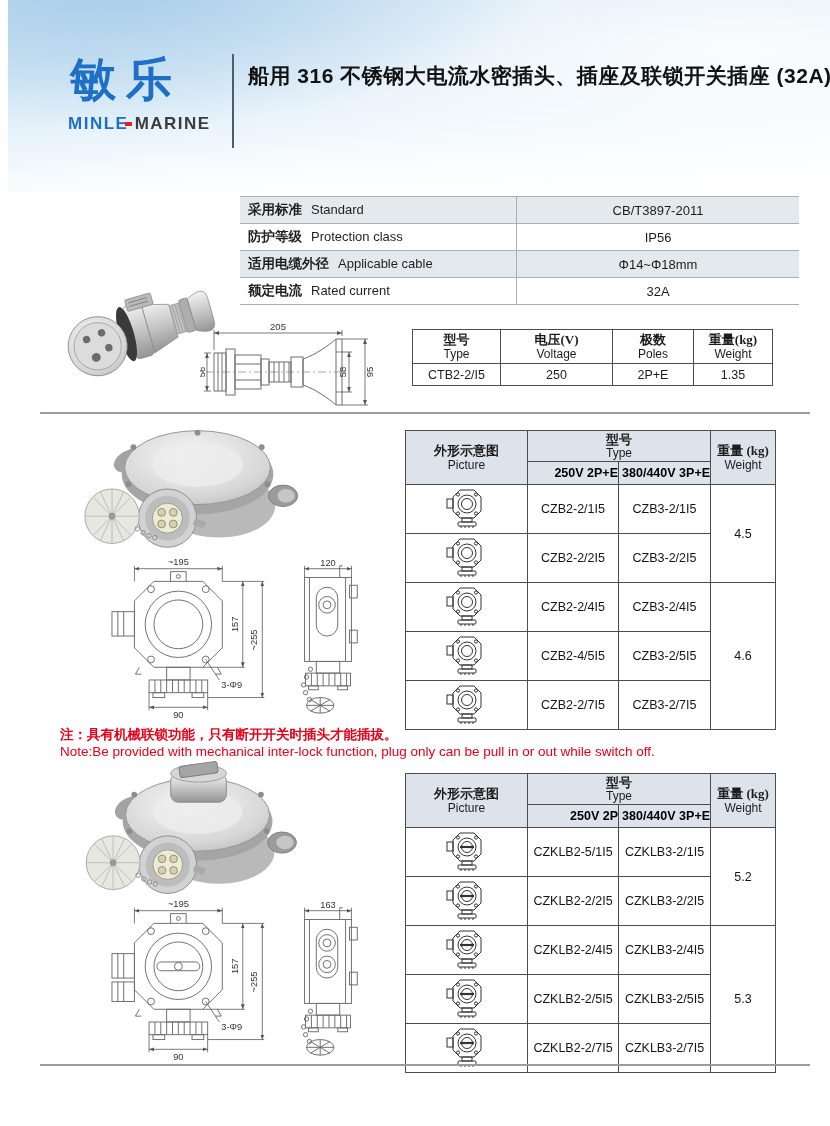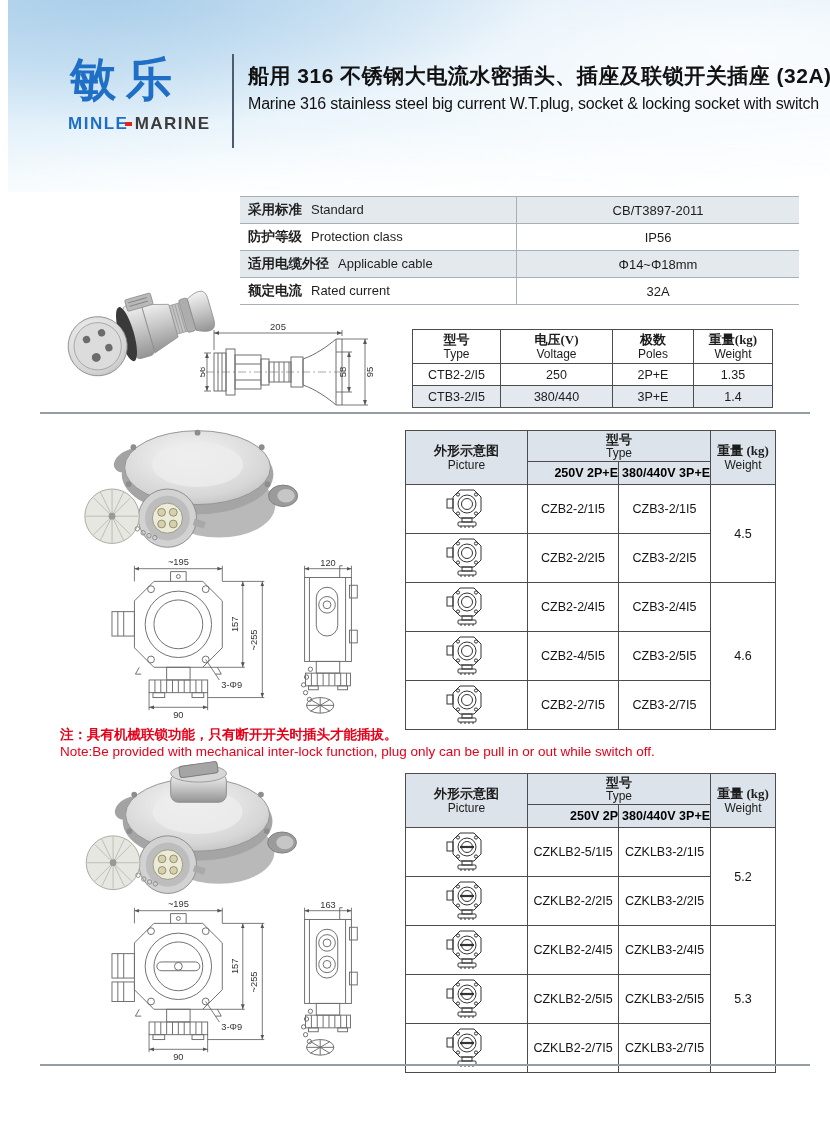--- a/index.html
+++ b/index.html
@@ -213,21 +213,20 @@
 </svg>
 
 <div class="page">
 
   <div class="abs header-band">
     <div class="abs logo-cn">敏乐</div>
     <div class="abs logo-en"><span class="b">MINLE</span> <span class="d">MARINE</span></div>
     <div class="abs logo-red"></div>
     <div class="abs hdr-divider"></div>
     <div class="abs title-cn">船用 316 不锈钢大电流水密插头、插座及联锁开关插座 (32A)</div>
-    <div class="abs title-en">Marine 316 stainless steel big current W.T.plug, socket &amp; locking socket with switch</div>
   </div>
 
   <div class="abs spec-wrap">
     <table class="spec">
       <tbody>
           <tr class="alt">
         <td class="sl"><span class="scn">采用标准</span><span class="sen">Standard</span></td>
         <td class="sv">CB/T3897-2011</td>
       </tr>
       <tr>
@@ -325,26 +324,20 @@
             </th>
         </tr>
       </thead>
       <tbody>
         <tr>
           <td>CTB2-2/I5</td>
           <td>250</td>
           <td>2P+E</td>
           <td>1.35</td>
         </tr>
-        <tr>
-          <td>CTB3-2/I5</td>
-          <td>380/440</td>
-          <td>3P+E</td>
-          <td>1.4</td>
-        </tr>
       </tbody>
     </table>
   </div>
 
   <div class="abs sep sep1"></div>
 
   <svg class="abs fig-sock-photo" width="255" height="138" viewBox="0 0 260 142">
     <use href="#sym-sock-photo" xlink:href="#sym-sock-photo"></use>
   </svg>
 

